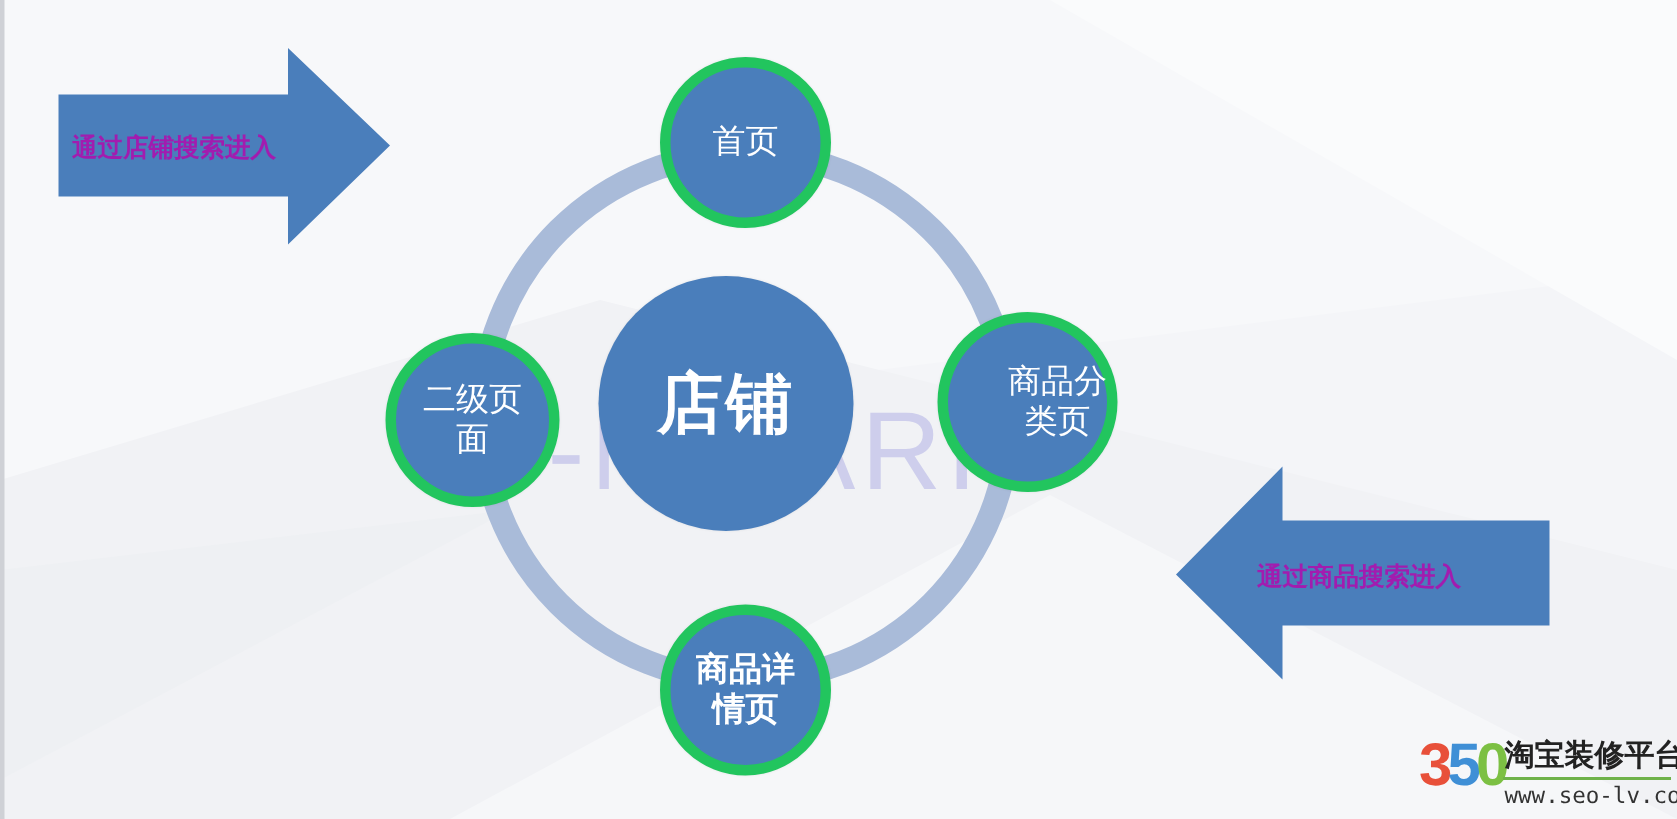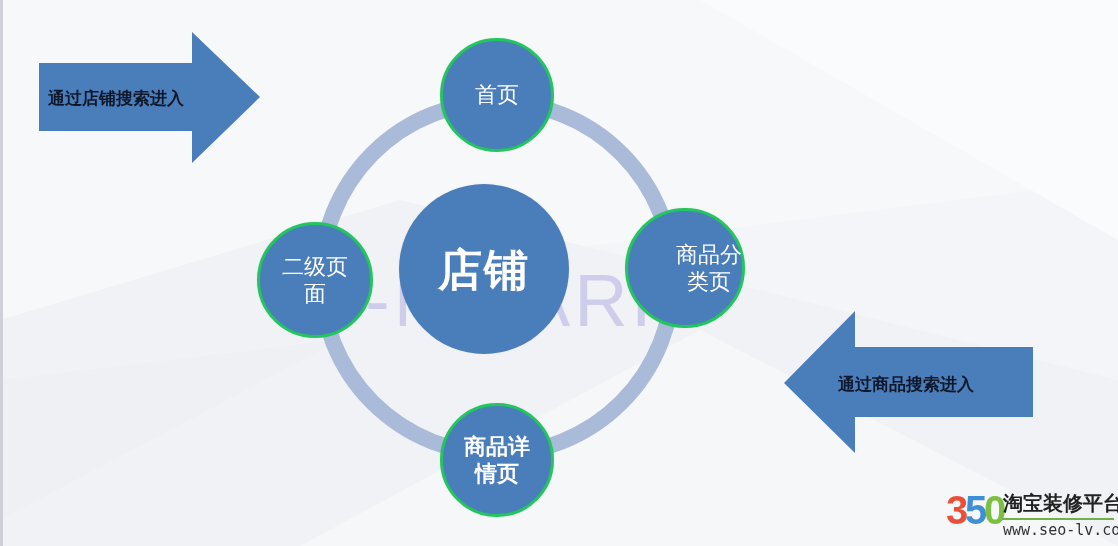--- a/index.html
+++ b/index.html
@@ -4,26 +4,26 @@
   <style>
     html, body { margin: 0; padding: 0; }
     body {
       width: 1118px; height: 546px; overflow: hidden; position: relative;
       font-family: "DejaVu Sans", "Liberation Sans", sans-serif;
       background: #f4f5f8;
     }
     .bg { position: absolute; inset: 0; }
     .left-edge { position: absolute; left: 0; top: 0; width: 3px; height: 546px; background: #cfd1d6; }
     .arrow-label {
-      position: absolute; color: #0f172a; font-weight: bold; font-size: 17px;
+      position: absolute; color: #a21caf; font-weight: bold; font-size: 17px;
       white-space: nowrap; letter-spacing: 0px;
     }
     .node {
       position: absolute; border-radius: 50%; background: #4a7ebb;
-      border: 3px solid #22c55e; box-sizing: border-box;
+      border: 7px solid #22c55e; box-sizing: border-box;
       display: flex; align-items: center; justify-content: center; text-align: center;
       color: #ffffff; box-shadow: 0 0 2px rgba(0,0,0,0.08);
     }
     .node span { display: block; line-height: 1.25; }
     .node-small { font-size: 22px; }
     .node-center { font-size: 44px; letter-spacing: 2px; border: none; }
     .watermark {
       position: absolute; left: 365px; top: 258px; font-size: 74px; color: rgba(140,140,220,0.35);
       font-family: "Liberation Sans", sans-serif; letter-spacing: 4px; pointer-events: none;
     }

